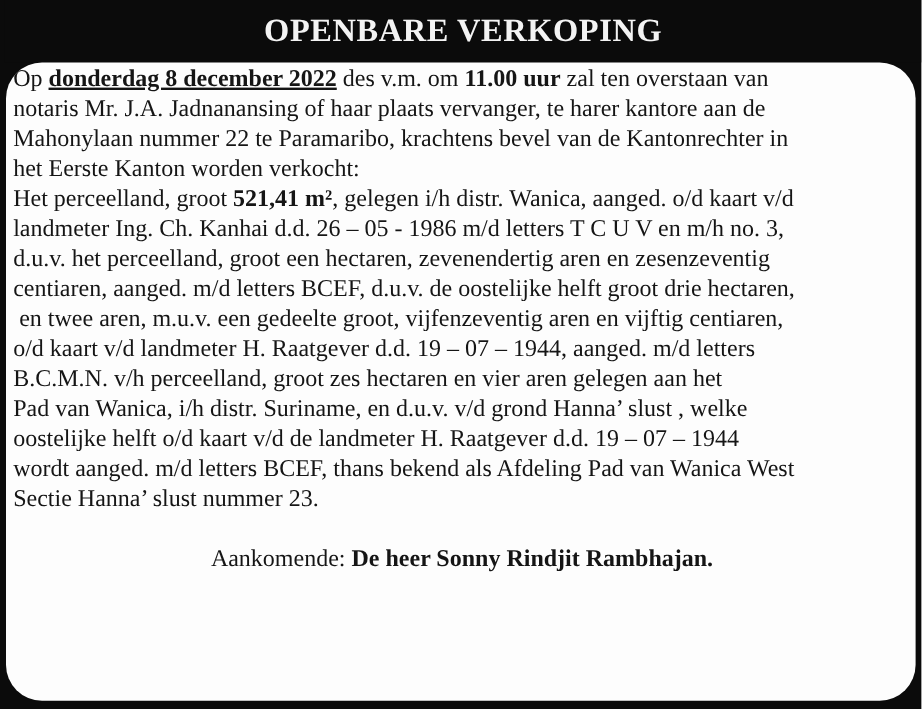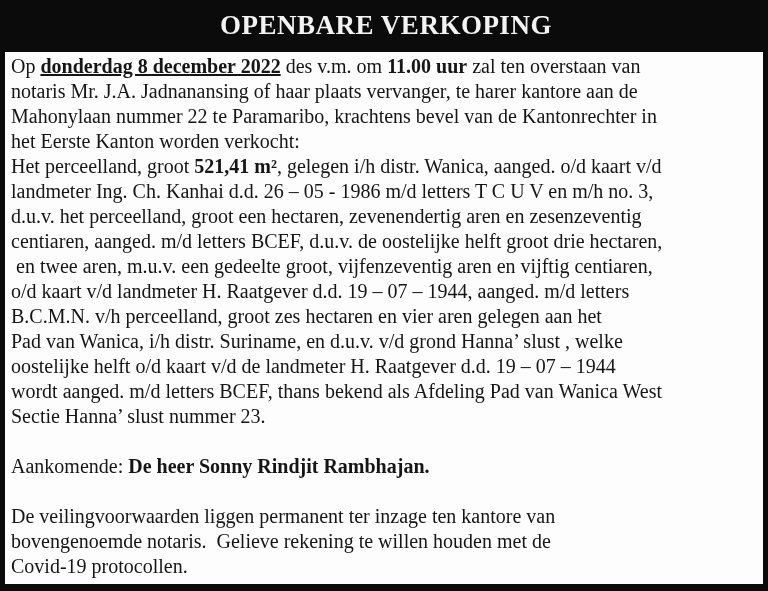--- a/index.html
+++ b/index.html
@@ -33,28 +33,29 @@
   .sheet {
     position: absolute;
     top: 52px;
     left: 5px;
     right: 5px;
     bottom: 7px;
     background: #fdfdfd;
     color: #151515;
     padding: 2px 4px 0 6px;
     overflow: hidden;
+    border-radius: 30px;
   }
   .sheet p {
     margin: 0;
     white-space: pre;
     font-size: 20px;
     line-height: 25px;
   }
-  .para-aankomende { margin-top: 25px !important; }
+  .para-aankomende { margin-top: 25px !important; text-align: center; }
   .para-footer     { margin-top: 25px !important; }
   .b  { font-weight: bold; }
   .bu { font-weight: bold; text-decoration: underline; }
 </style>
 </head>
 <body>
 
 <div class="stage">
 
   <div class="banner">
@@ -74,18 +75,15 @@
  en twee aren, m.u.v. een gedeelte groot, vijfenzeventig aren en vijftig centiaren,
 o/d kaart v/d landmeter H. Raatgever d.d. 19 – 07 – 1944, aanged. m/d letters
 B.C.M.N. v/h perceelland, groot zes hectaren en vier aren gelegen aan het
 Pad van Wanica, i/h distr. Suriname, en d.u.v. v/d grond Hanna’ slust , welke
 oostelijke helft o/d kaart v/d de landmeter H. Raatgever d.d. 19 – 07 – 1944
 wordt aanged. m/d letters BCEF, thans bekend als Afdeling Pad van Wanica West
 Sectie Hanna’ slust nummer 23.</span></p>
 
     <p class="para-aankomende"><span>Aankomende: </span><span class="b">De heer Sonny Rindjit Rambhajan.</span></p>
 
-    <p class="para-footer">De veilingvoorwaarden liggen permanent ter inzage ten kantore van
-bovengenoemde notaris.  Gelieve rekening te willen houden met de
-Covid-19 protocollen.</p>
 
   </div>
 </div>
 
 </body></html>

